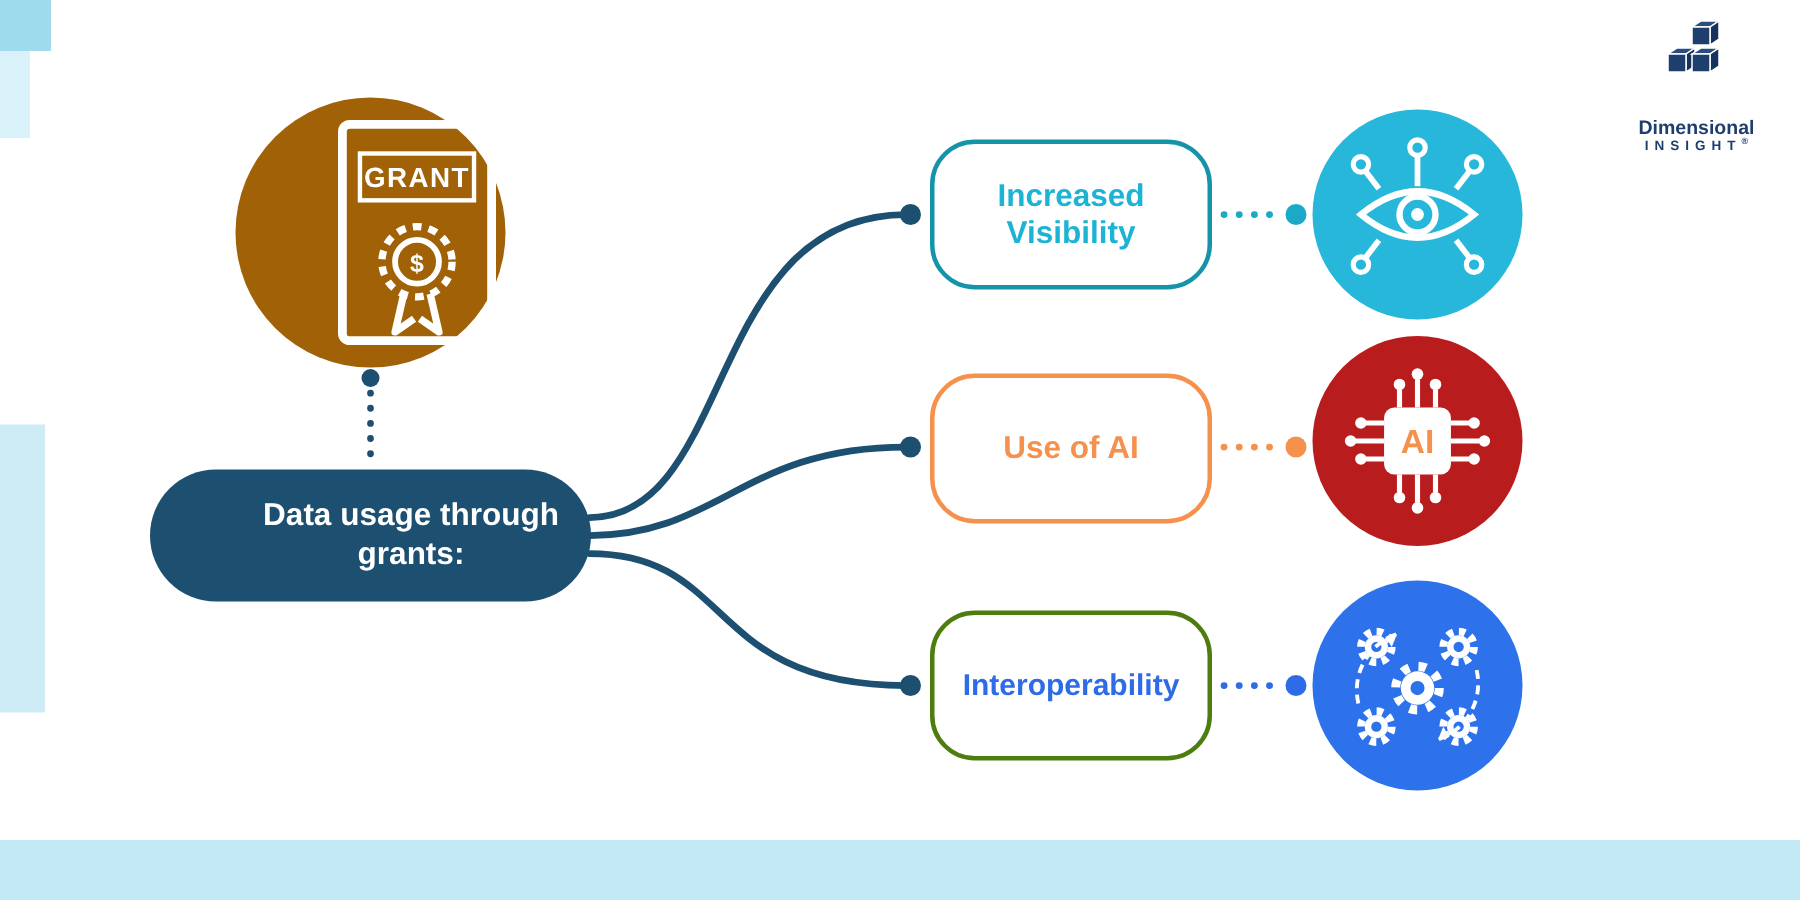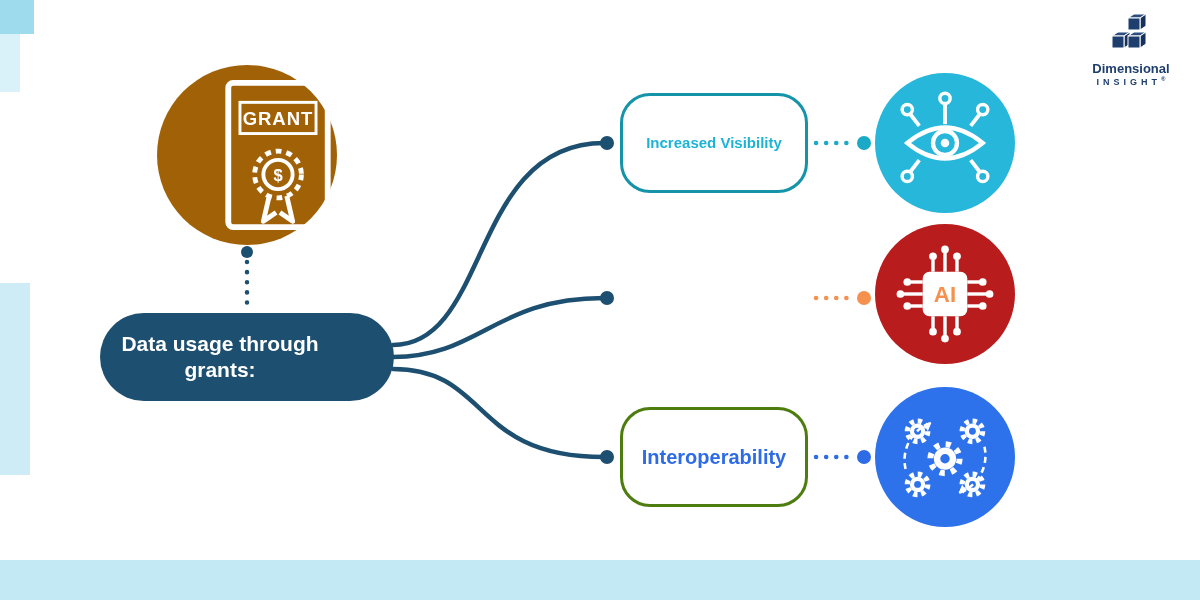--- a/index.html
+++ b/index.html
@@ -11,28 +11,28 @@
   .sq-top-2 { position:absolute; left:0; top:34px; width:20px; height:58px; background:#d9f2f9; }
   .left-strip { position:absolute; left:0; top:283px; width:30px; height:192px; background:#cdecf6; }
   .bottom-band { position:absolute; left:0; bottom:0; width:100%; height:40px; background:#c3e9f4; }
 
   
   .grant-circle { position:absolute; left:157px; top:65px; width:180px; height:180px;
     border-radius:50%; background:#a16207; display:flex; align-items:center; justify-content:flex-end; }
 
   
   .root-node { position:absolute; left:100px; top:313px; width:294px; height:88px;
-    background:#1d4f70; border-radius:44px; display:flex; align-items:center; justify-content:flex-start; }
+    background:#1d4f70; border-radius:44px; display:flex; align-items:center; justify-content:flex-end; }
   .root-node .label { width:240px; color:#ffffff; font-size:21px; font-weight:600;
     text-align:center; line-height:1.25; }
 
   
   .branch-node { position:absolute; width:188px; height:100px; background:#ffffff;
     border-radius:30px; display:flex; align-items:center; justify-content:center; }
-  .branch-node .label { font-size:15px; font-weight:bold; text-align:center; line-height:1.2; width:150px; }
+  .branch-node .label { font-size:21px; font-weight:bold; text-align:center; line-height:1.2; width:150px; }
   .node-1 { left:620px; top:93px;  border:3px solid #1593a9; }
   .node-1 .label { color:#1cb3d4; }
   .node-2 { left:620px; top:249px; border:3px solid #f6914d; }
   .node-2 .label { color:#f6914d; width:170px; }
   .node-3 { left:620px; top:407px; border:3px solid #4d7c0f; }
   .node-3 .label { color:#2e6be6; font-size:20px; width:180px; }
 
   
   .icon-circle { position:absolute; width:140px; height:140px; border-radius:50%;
     display:flex; align-items:center; justify-content:center; }
@@ -42,21 +42,21 @@
 
   
   .connector-layer { position:absolute; left:0; top:0; width:1200px; height:600px; pointer-events:none; }
 
   
   .website { position:absolute; left:28px; top:564px; font-size:19px; font-weight:600;
     letter-spacing:1px; color:#1a9ab6; z-index:2; }
 
   
   .logo { position:absolute; right:14px; top:12px; width:110px; text-align:center; }
-  .logo .name1 { font-size:13px; font-weight:bold; color:#1e3f6e; margin-top:3px; }
+  .logo .name1 { font-size:13px; font-weight:bold; color:#1e3f6e; margin-top:18px; }
   .logo .name2 { font-size:9px; font-weight:bold; color:#1e3f6e; letter-spacing:4px; }
   .logo .reg { font-size:6px; vertical-align:super; letter-spacing:0; }
 </style>
 </head>
 <body>
 
 <div class="canvas">
 
   <div class="sq-top-1"></div>
   <div class="sq-top-2"></div>
@@ -95,20 +95,23 @@
       <path d="M 69 122 L 75 148 L 62 139" fill="none" stroke="#ffffff" stroke-width="5" stroke-linejoin="round"></path>
     </svg>
   </div>
 
   <div class="root-node">
     <div class="label">Data usage through grants:</div>
   </div>
 
   <div class="branch-node node-1">
     <div class="label">Increased Visibility</div>
+  </div>
+  <div class="branch-node node-2">
+    <div class="label">Use of AI</div>
   </div>
   <div class="branch-node node-3">
     <div class="label">Interoperability</div>
   </div>
 
   <div class="icon-circle circle-1">
     <svg width="120" height="120" viewBox="-70 -70 140 140">
       <path d="M -44 0 Q 0 -36 44 0 Q 0 36 -44 0 Z" fill="none" stroke="#ffffff" stroke-width="5"></path>
       <circle cx="0" cy="0" r="14" fill="none" stroke="#ffffff" stroke-width="5"></circle>
       <circle cx="0" cy="0" r="5" fill="#ffffff"></circle>

